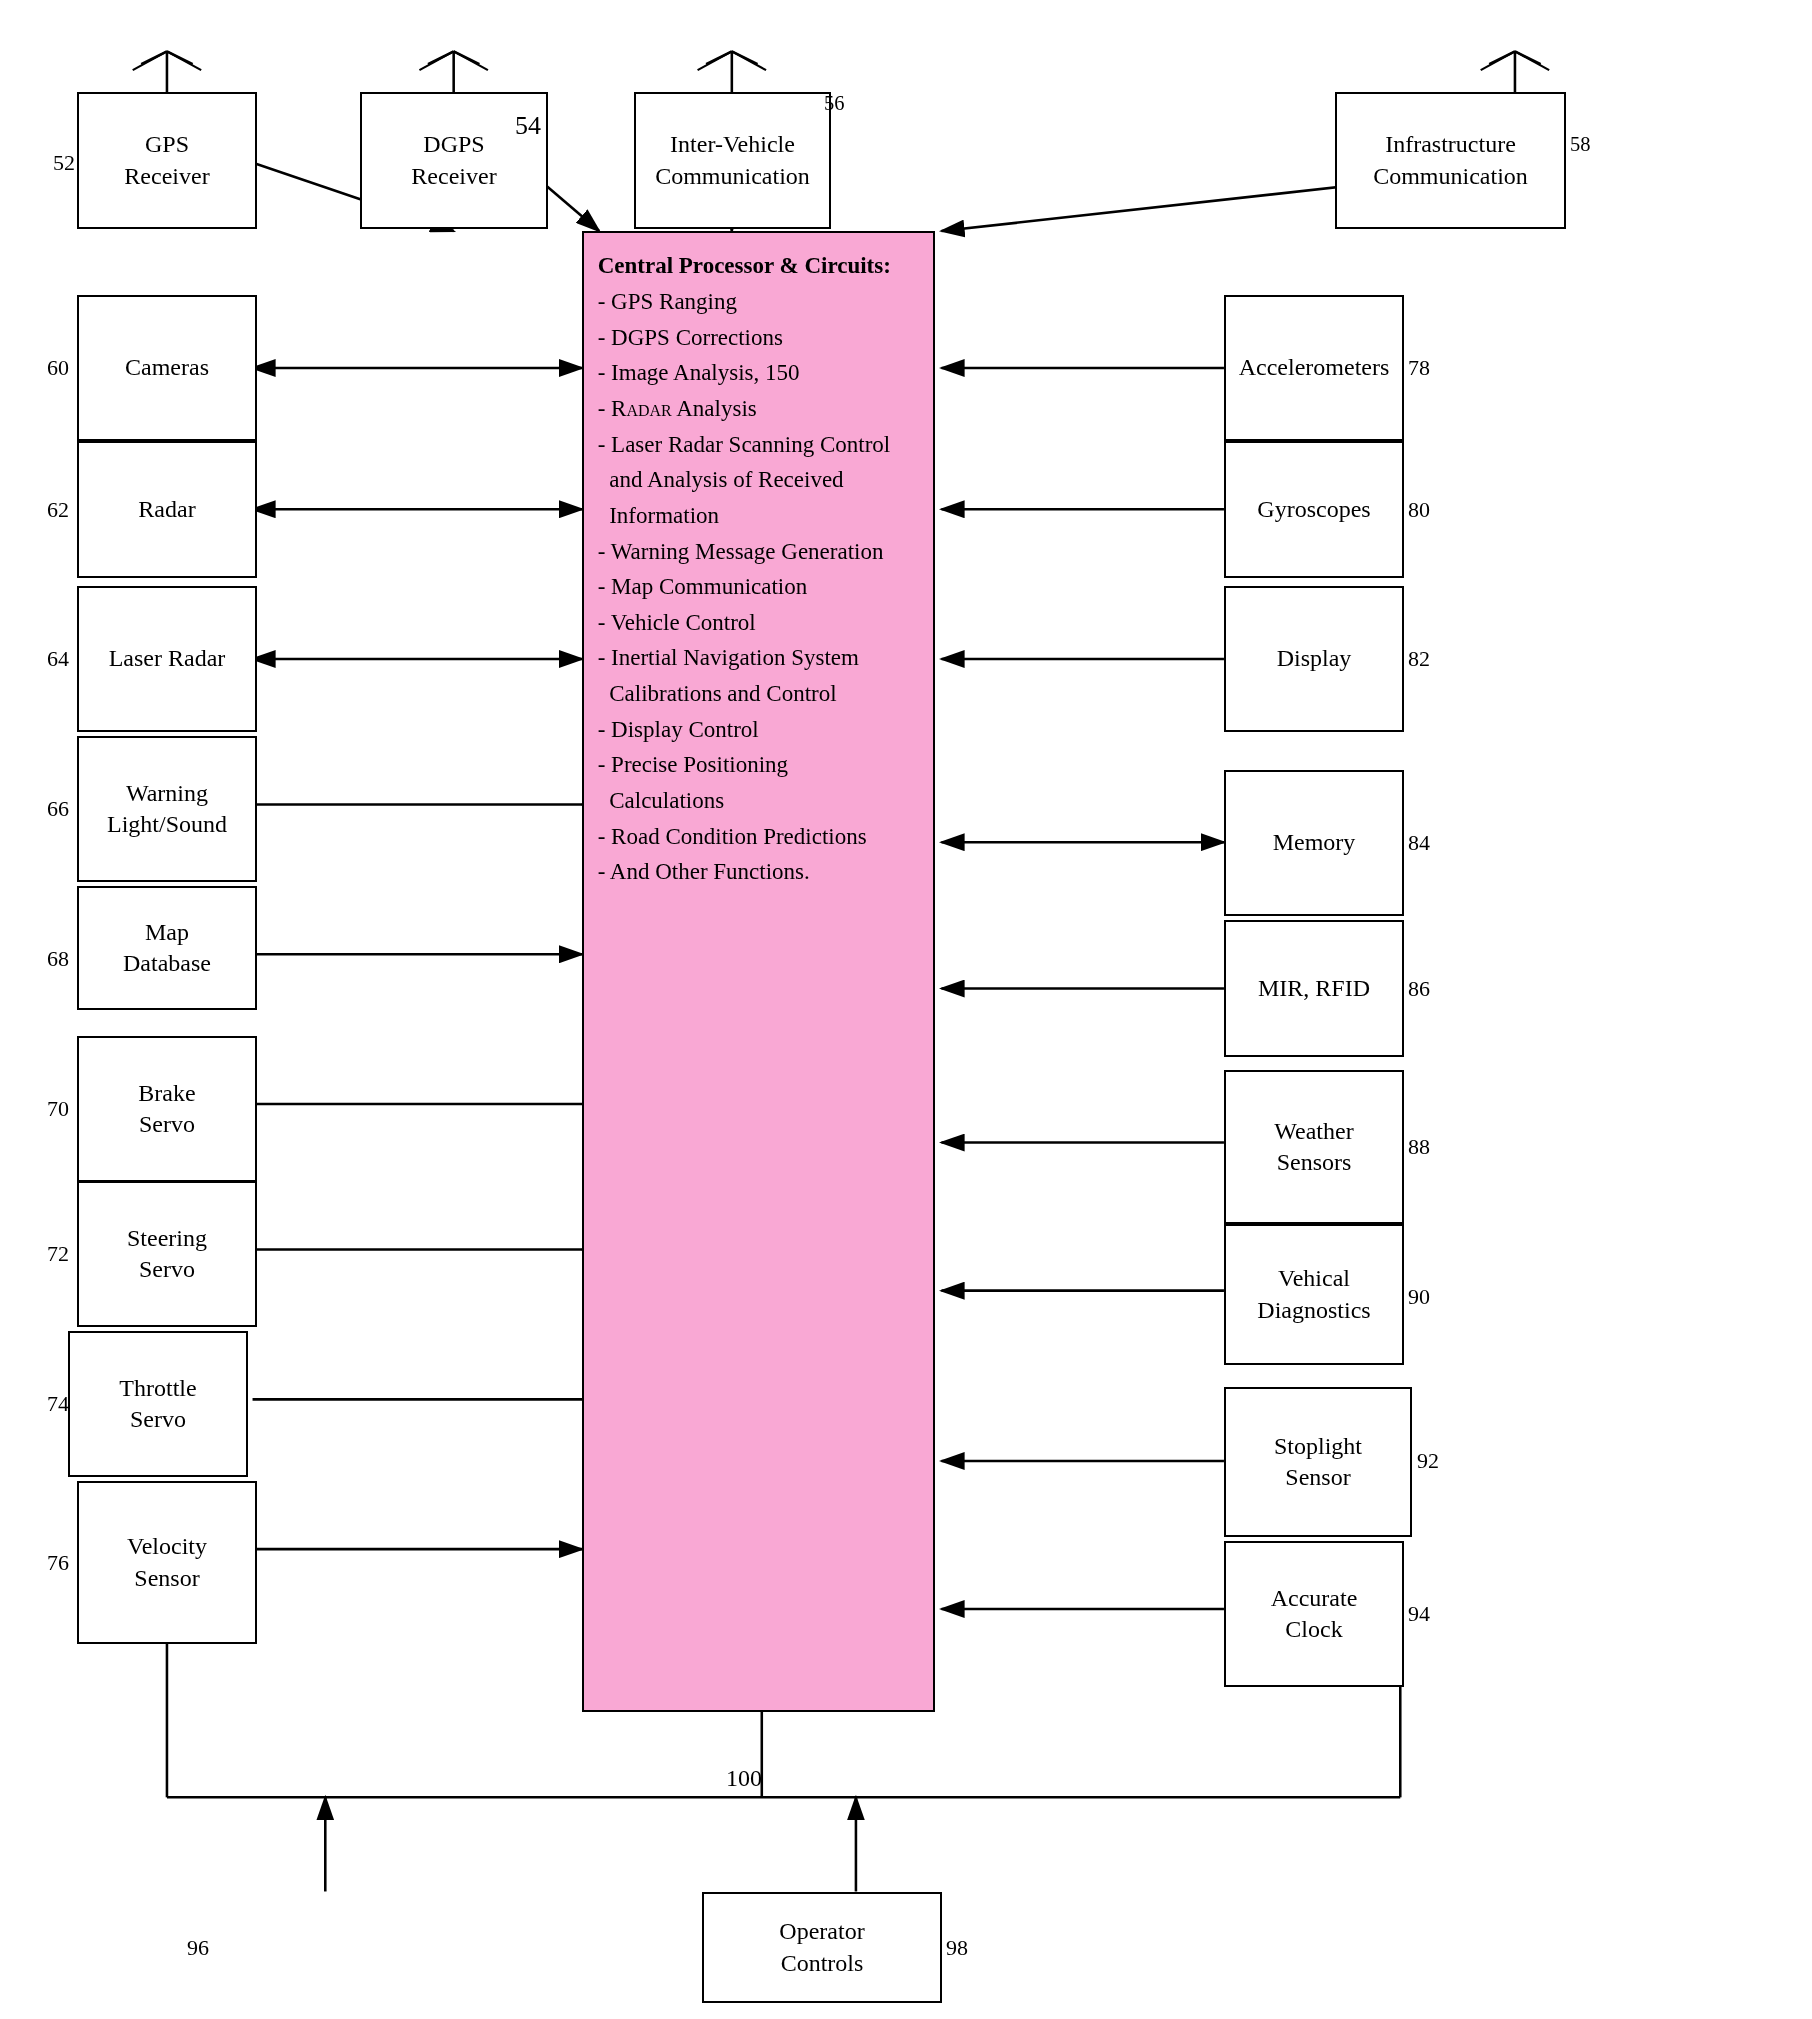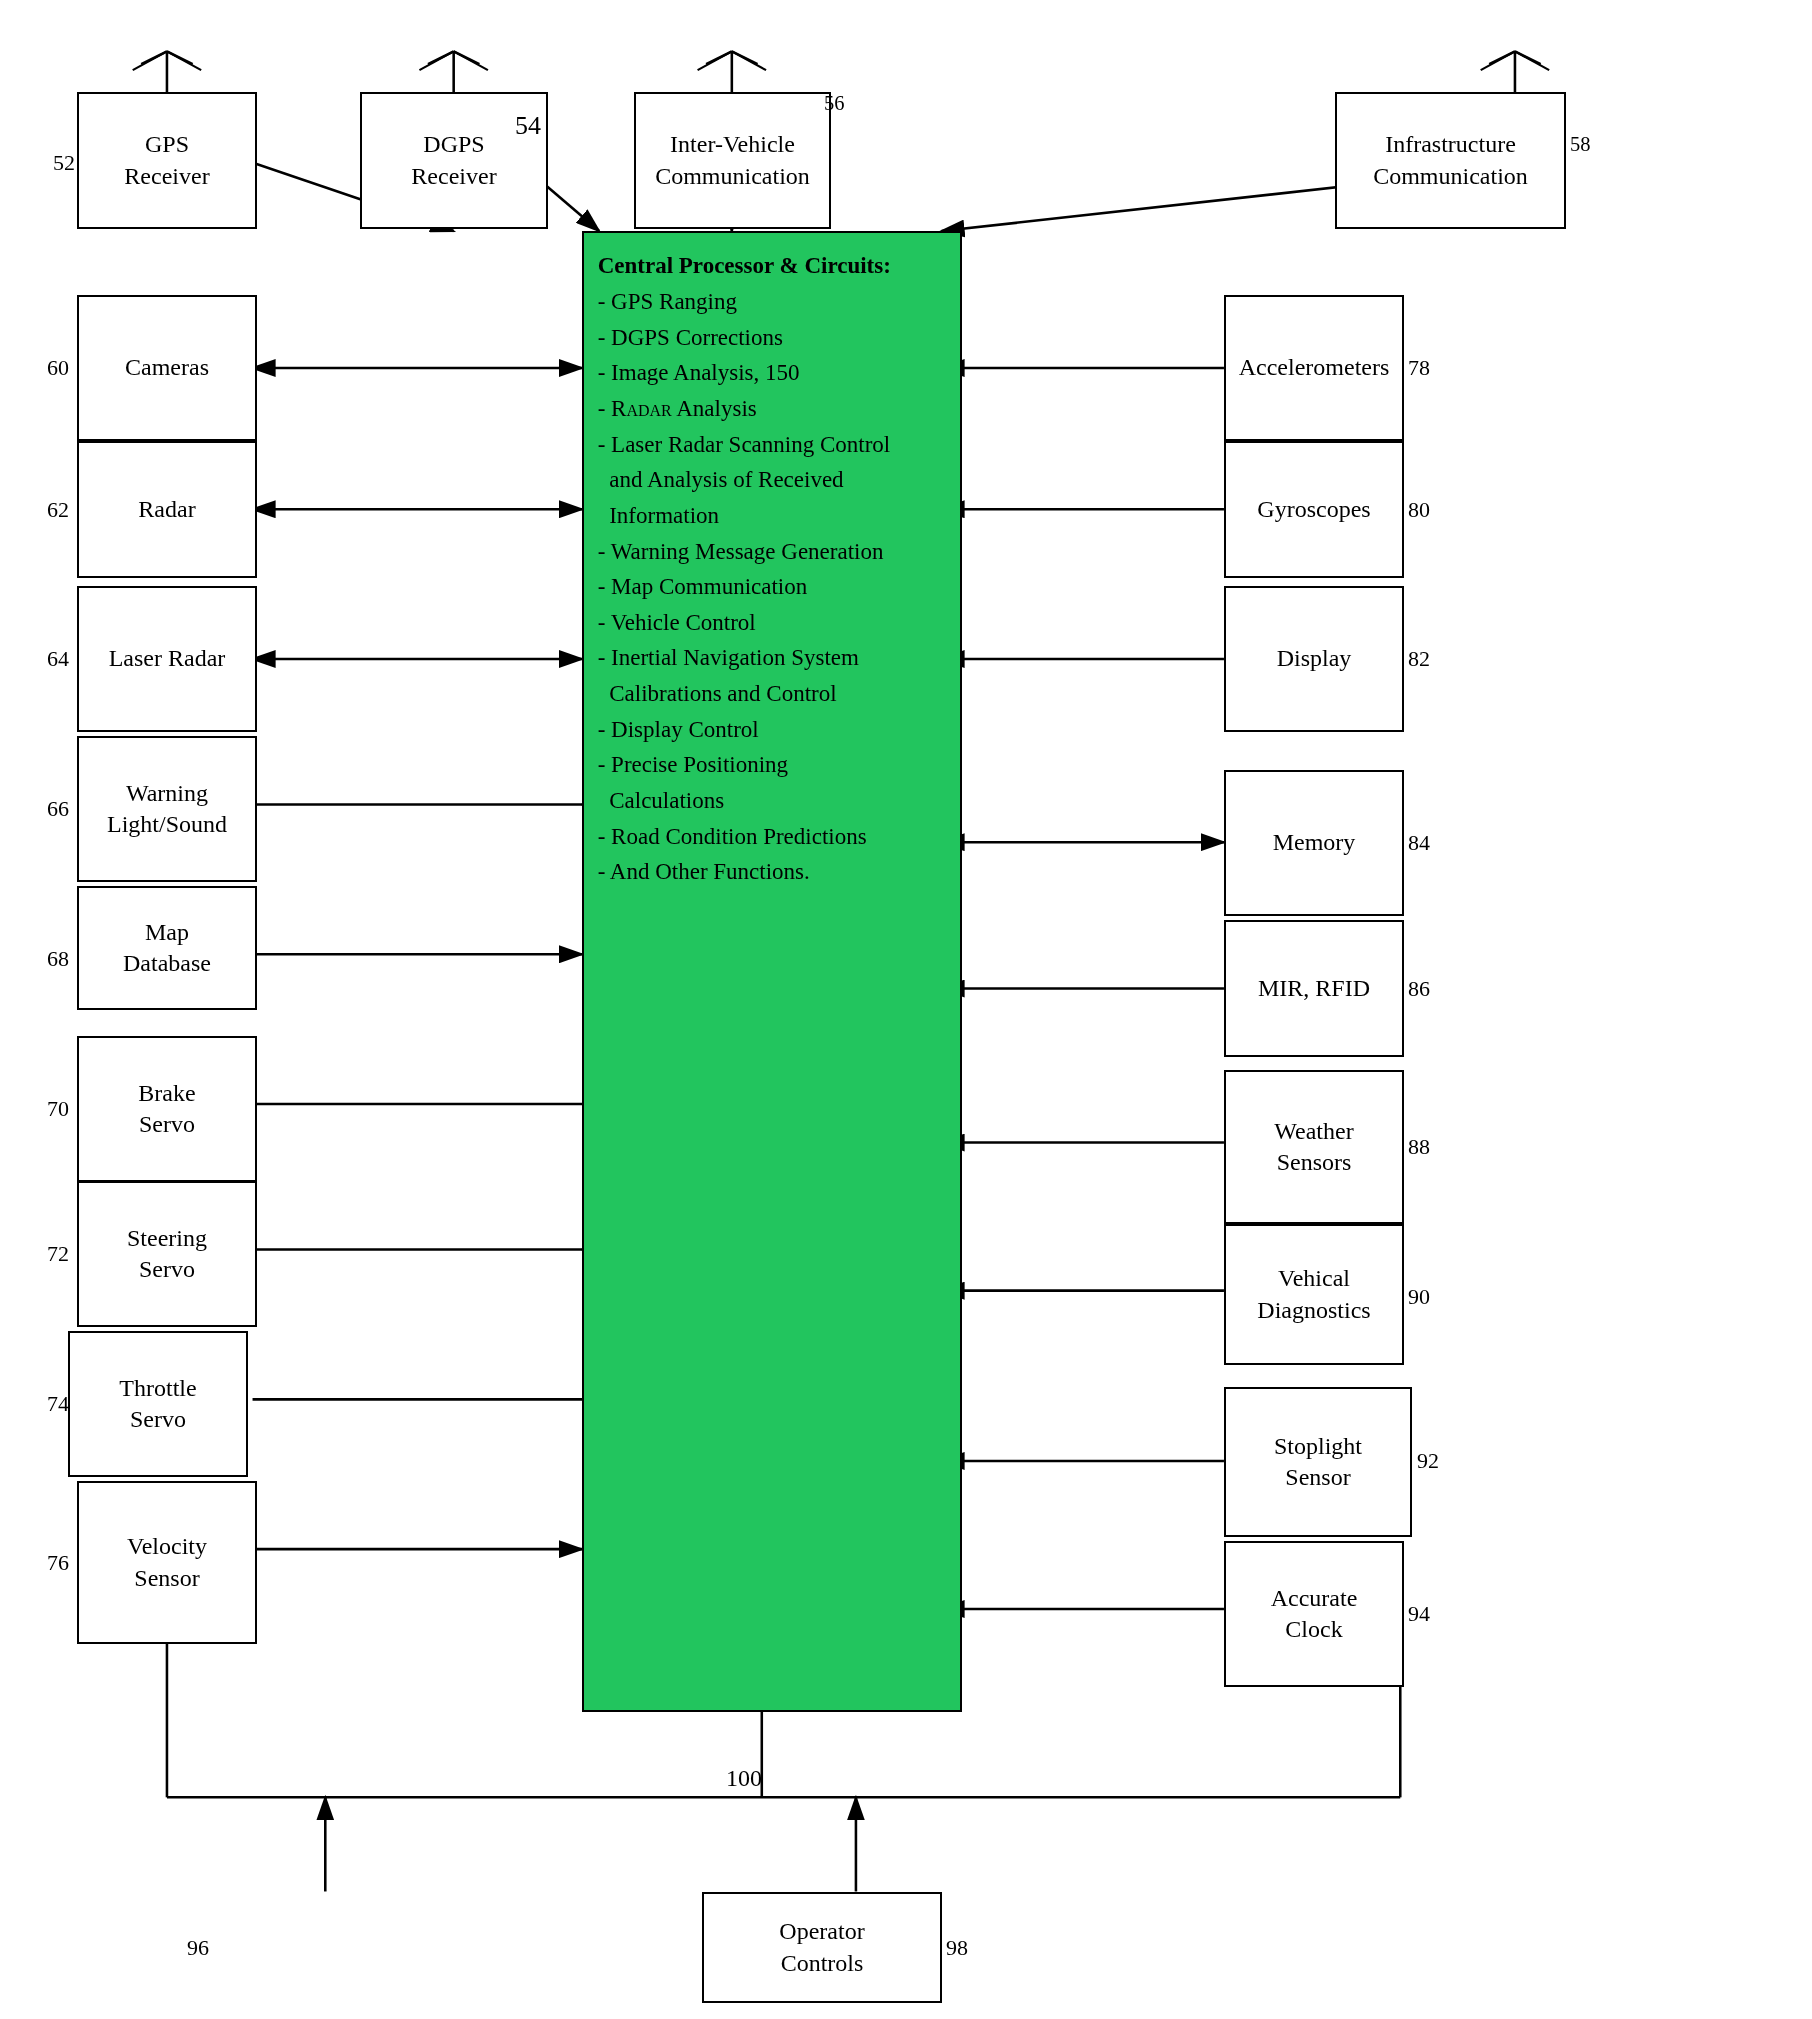--- a/index.html
+++ b/index.html
@@ -204,21 +204,21 @@
   <div class="box" style="left:68px; top:1331px; width:180px; height:146px;">
     <span>Throttle<br>Servo</span>
   </div>
   <span class="label-num" style="left:47px; top:1391px;">74</span>
 
   <div class="box" style="left:77px; top:1481px; width:180px; height:163px;">
     <span>Velocity<br>Sensor</span>
   </div>
   <span class="label-num" style="left:47px; top:1550px;">76</span>
 
-  <div style="position:absolute; left:582px; top:231px; width:380px; border: 2.6px solid #000; background:#22c55e; padding: 15.4px 13.7px; min-height:1481px;">
+  <div style="position:absolute; left:582px; top:231px; width:353px; border: 2.6px solid #000; background:#f9a8d4; padding: 15.4px 13.7px; min-height:1481px;">
     <div class="center-text" style="position:relative; left:0; top:0;">
       <strong>Central Processor &amp; Circuits:</strong><br>
       - GPS Ranging<br>
       - DGPS Corrections<br>
       - Image Analysis, 150<br>
       - R<span style="font-variant: small-caps;">adar</span> Analysis<br>
       - Laser Radar Scanning Control<br>
       &nbsp;&nbsp;and Analysis of Received<br>
       &nbsp;&nbsp;Information<br>
       - Warning Message Generation<br>

